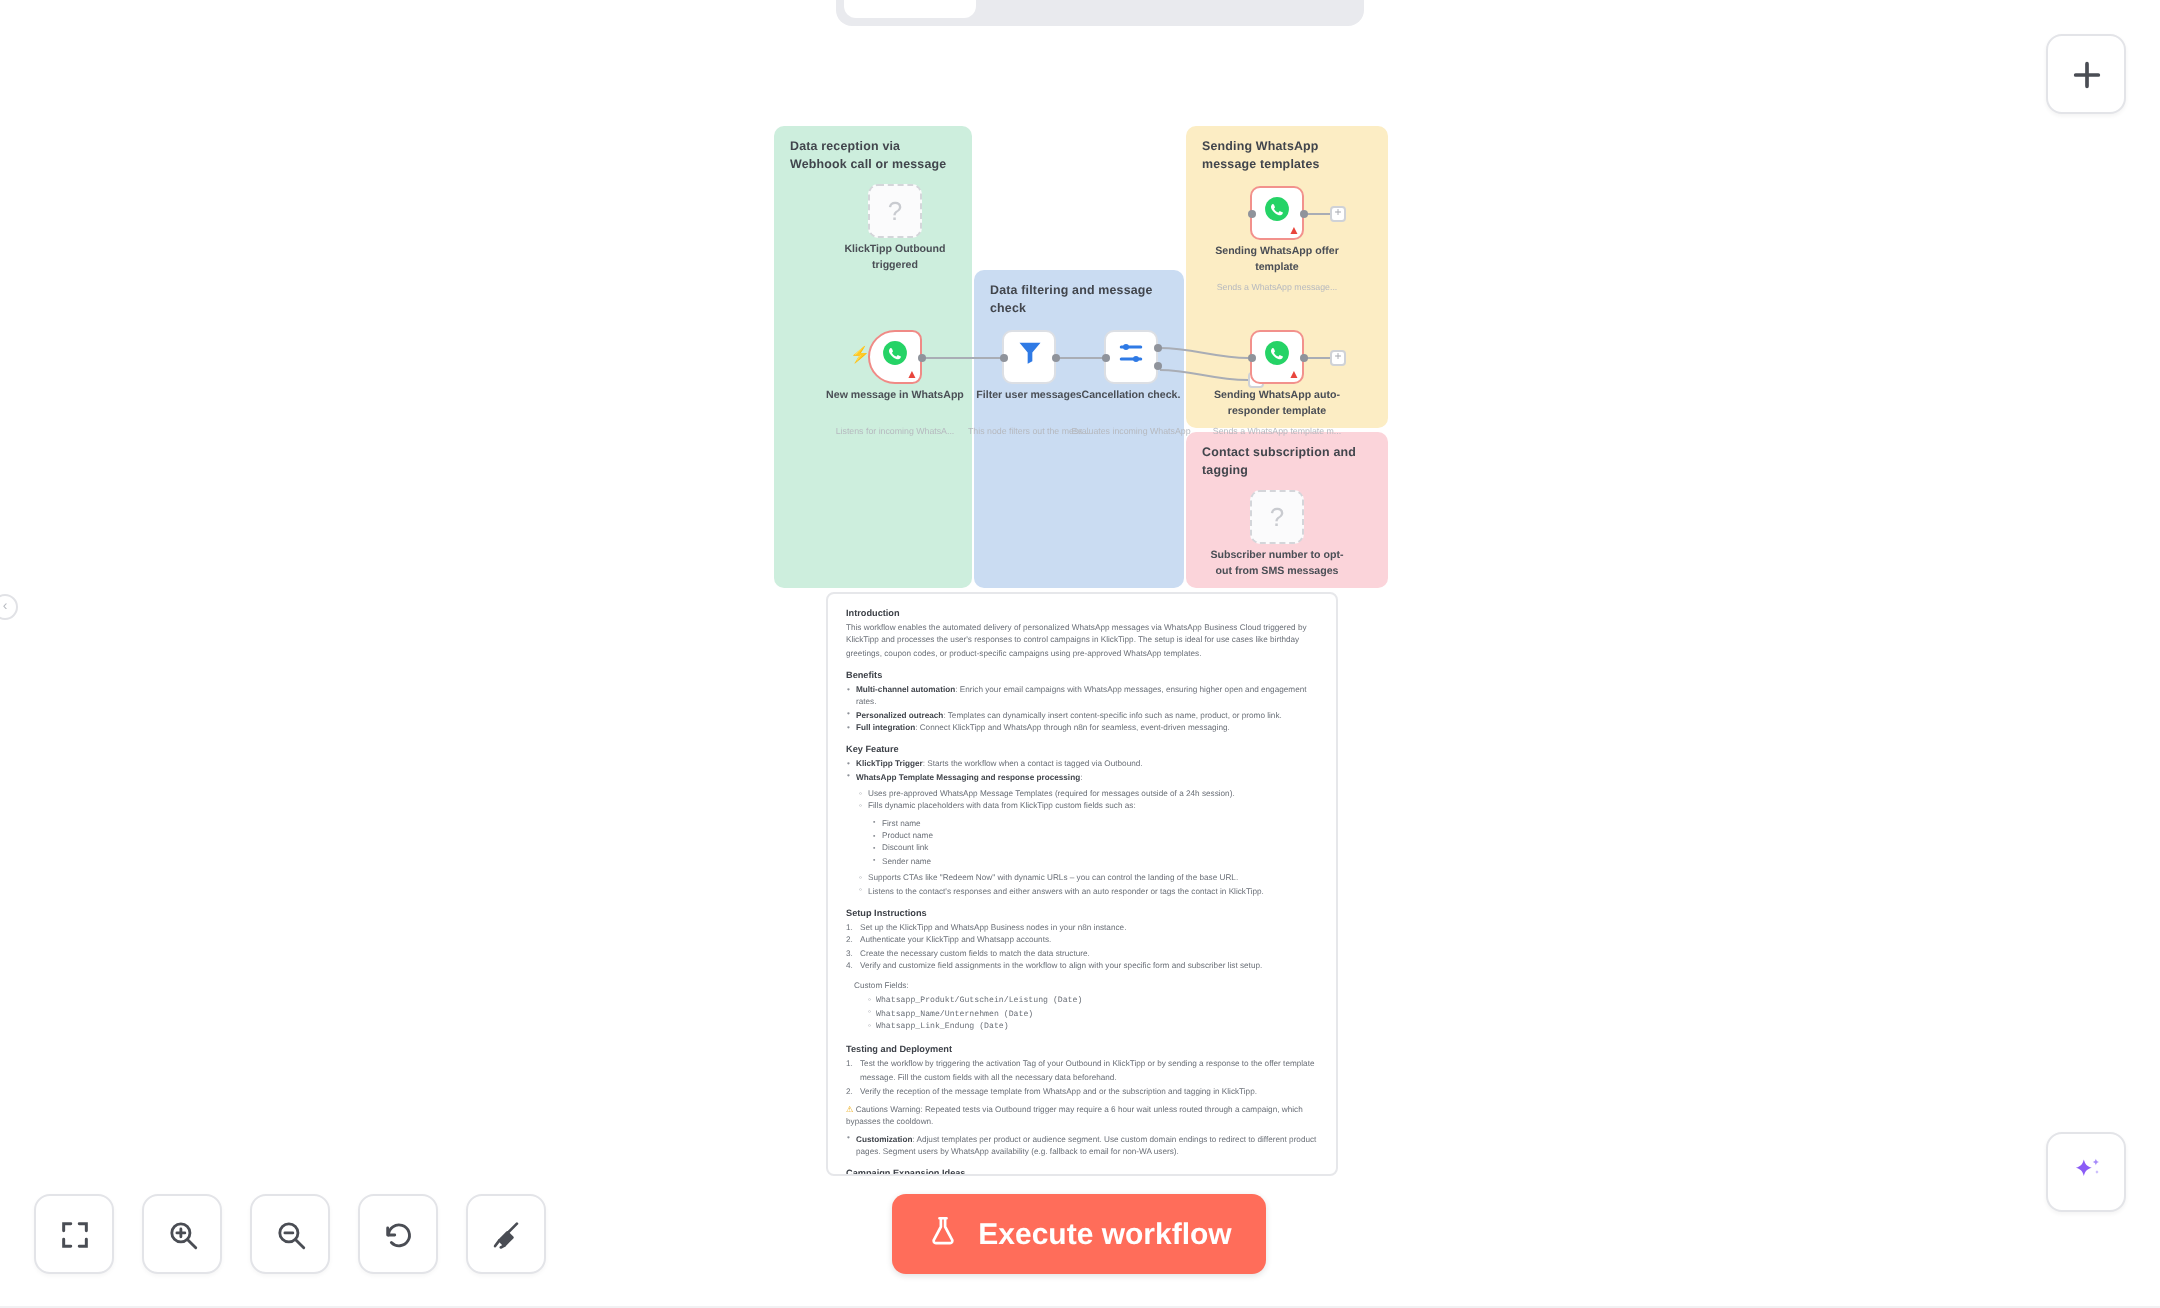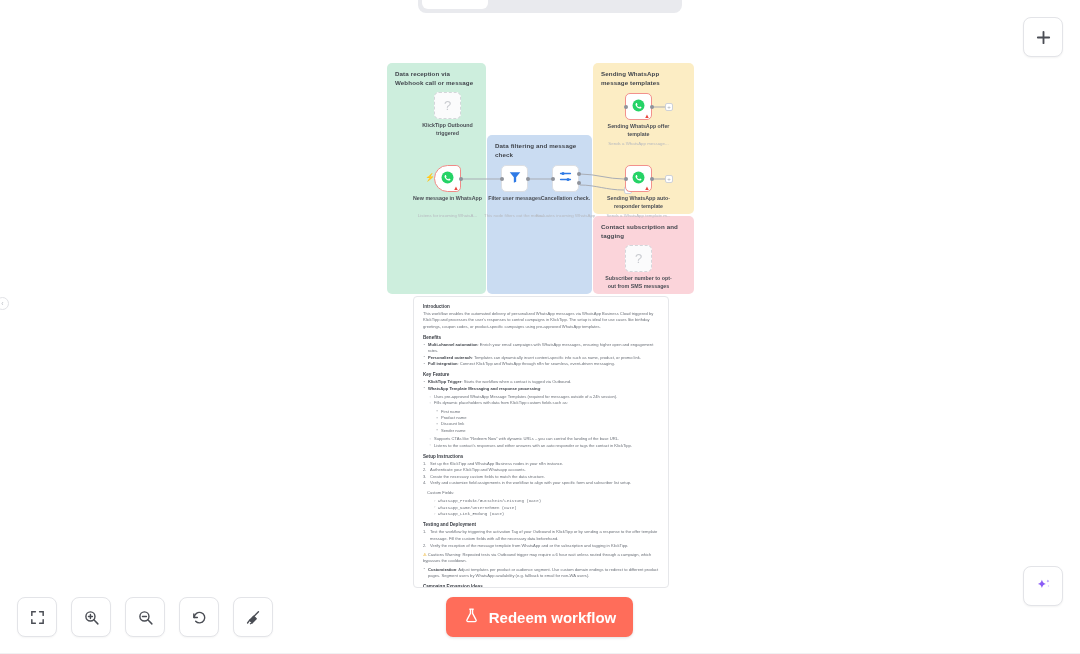--- a/index.html
+++ b/index.html
@@ -425,17 +425,17 @@
       </span>
     </div>
   </div>
 
   <button id="execute-workflow-button">
     <span>
       <svg width="17" height="17" viewBox="0 0 24 24" fill="none" stroke="#fff" stroke-width="1.9" stroke-linecap="round" stroke-linejoin="round">
         <path d="M9.5 3h5M10.5 3v6L5.6 18.2A1.6 1.6 0 0 0 7 20.6h10a1.6 1.6 0 0 0 1.4-2.4L13.5 9V3"></path>
       </svg>
     </span>
-    <span>Redeem workflow</span>
+    <span>Execute workflow</span>
   </button>
 
   <div id="bottom-strip"></div>
 </div>
 
 </body></html>

